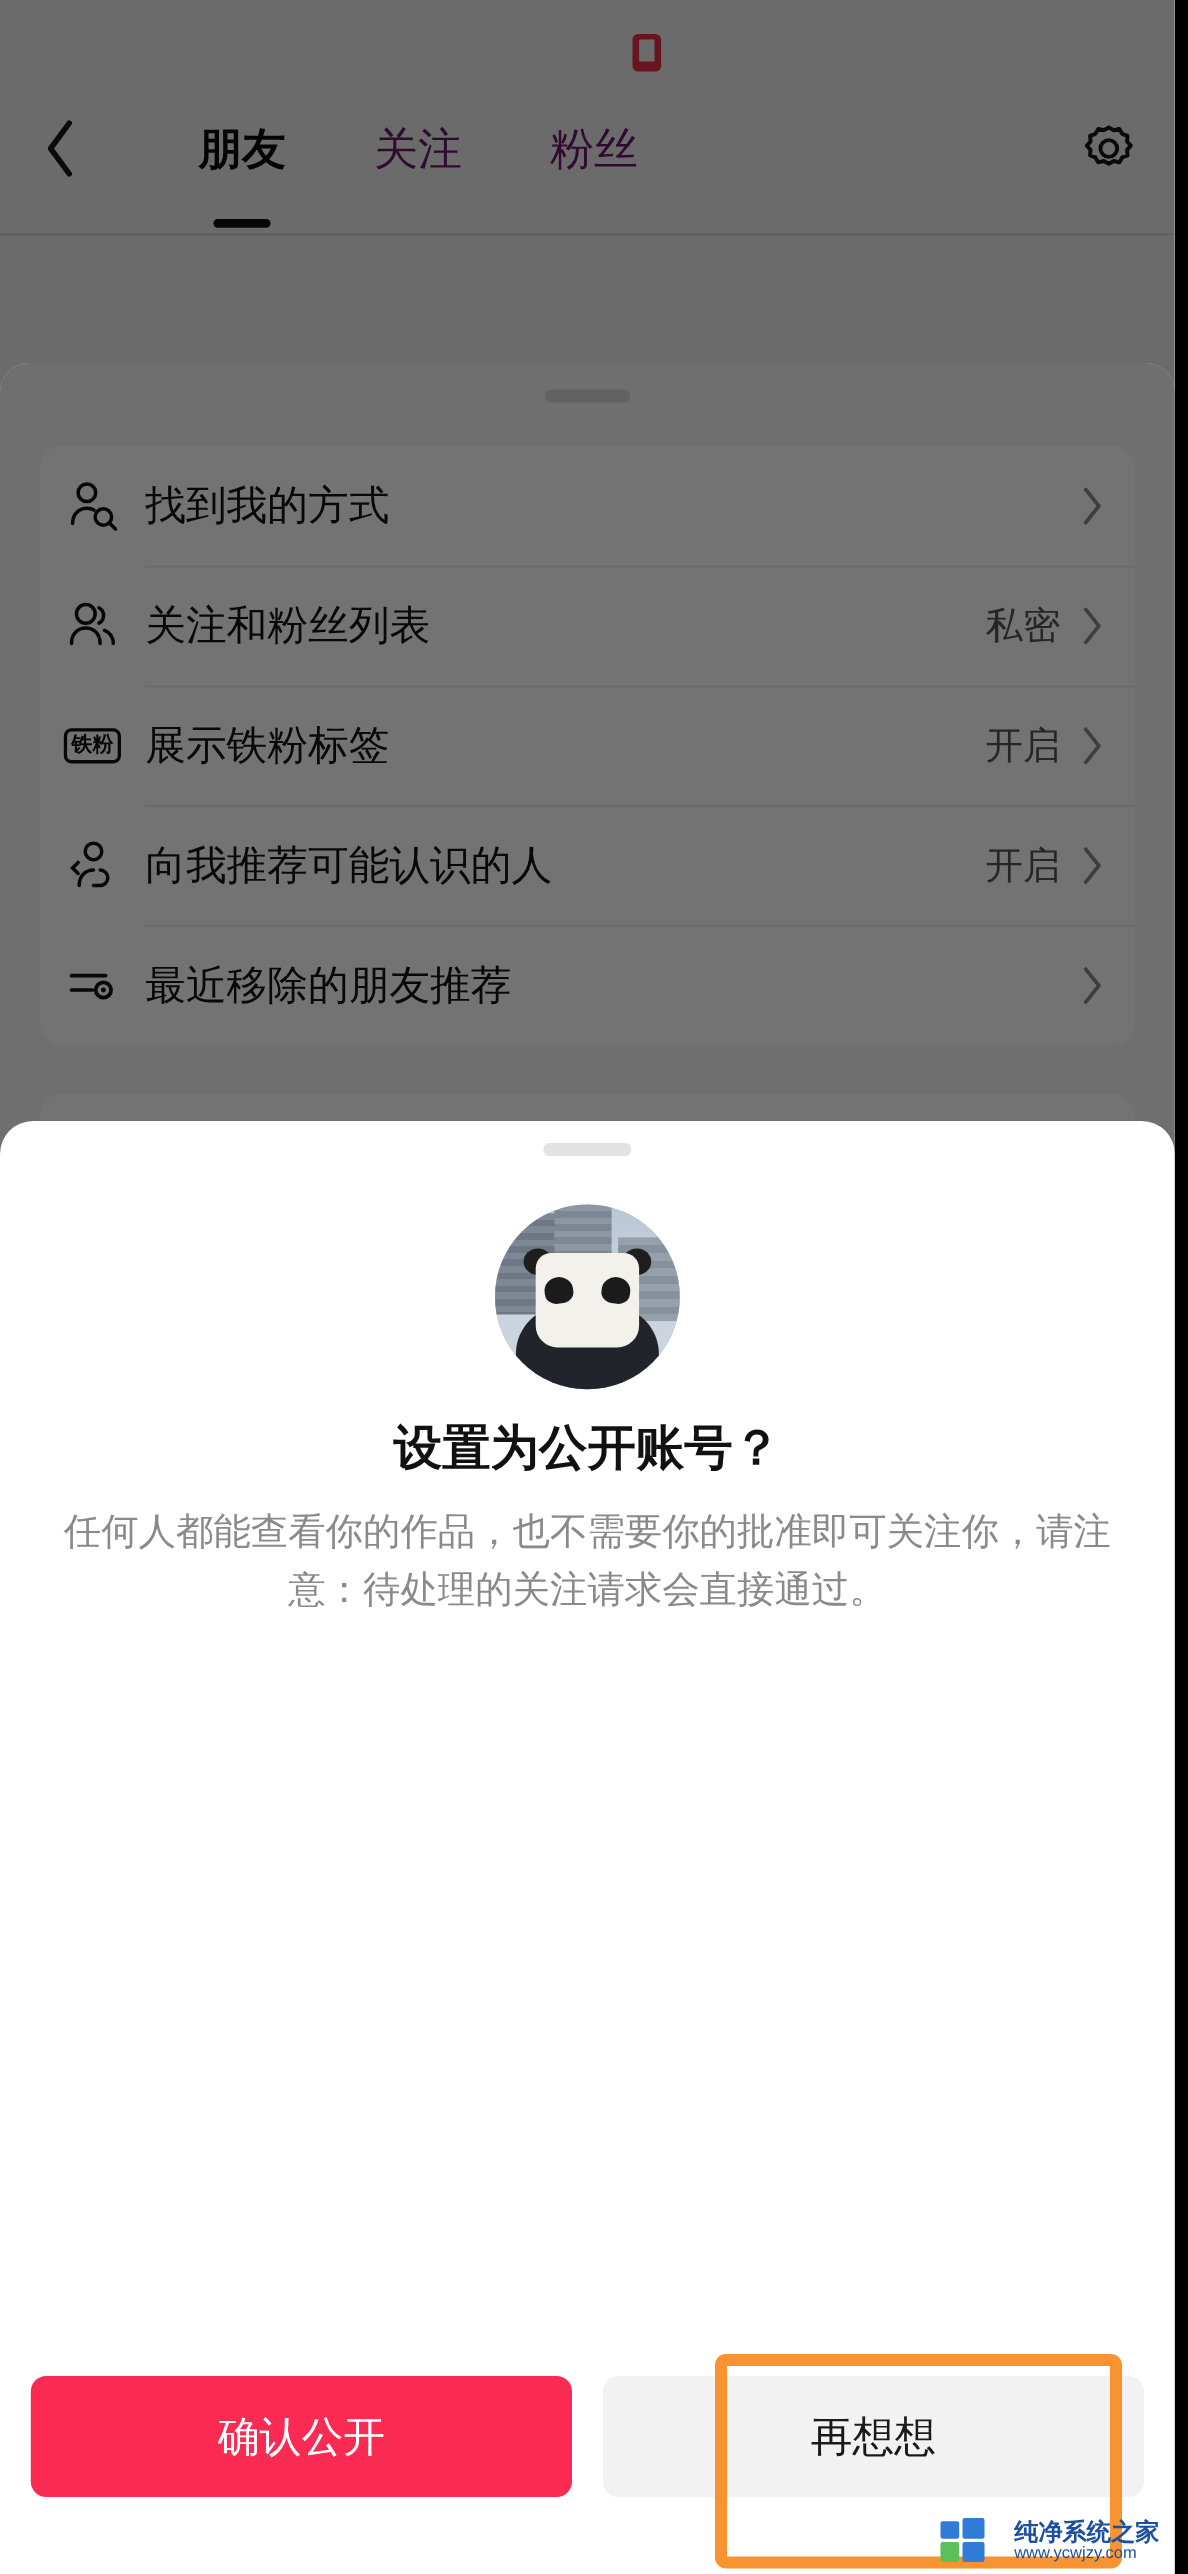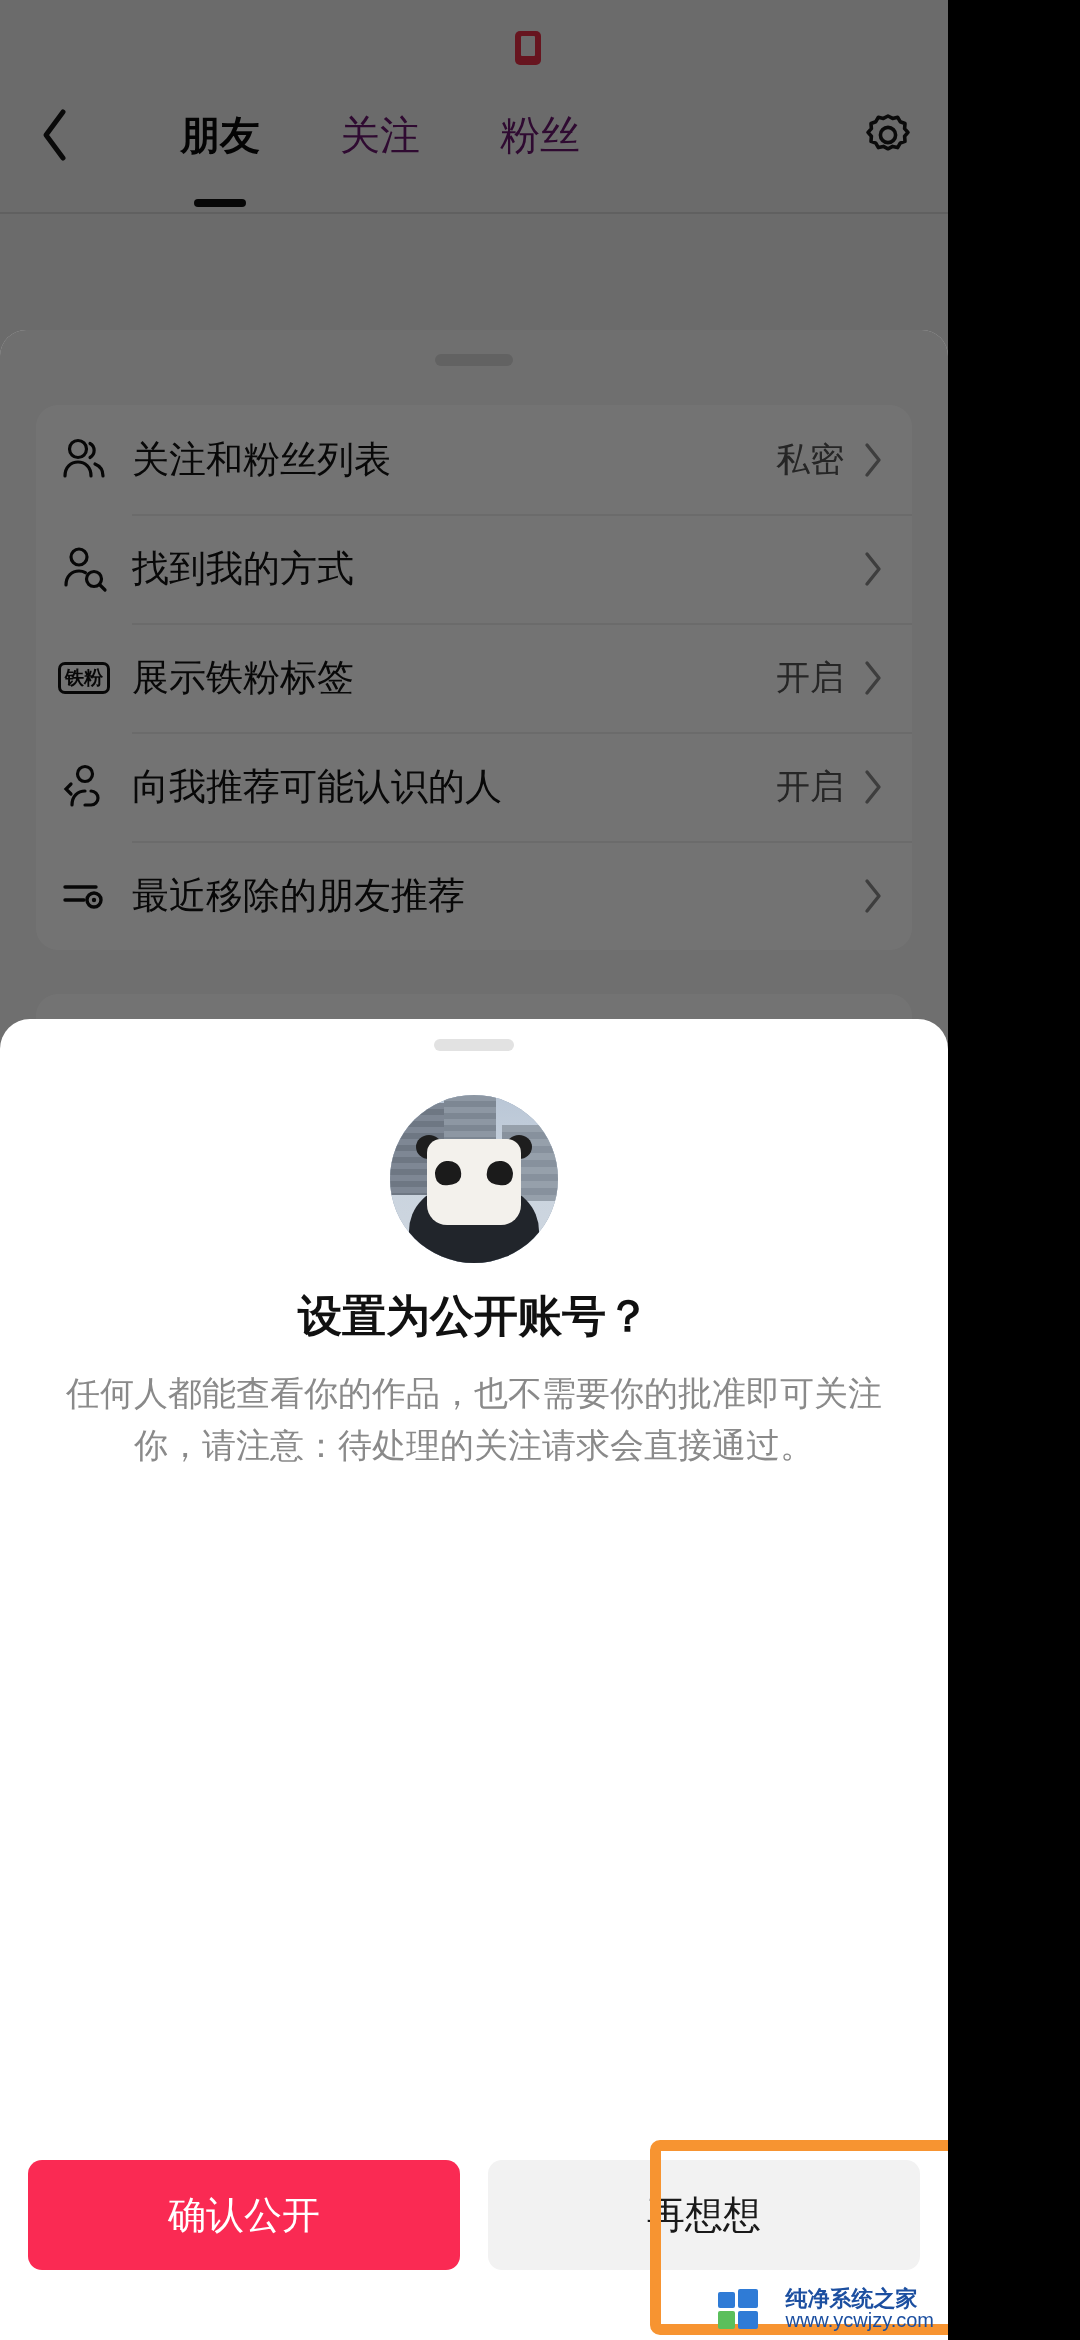--- a/index.html
+++ b/index.html
@@ -4,21 +4,21 @@
 <style>
   html, body {
     margin: 0;
     padding: 0;
     background: #000;
   }
   * { box-sizing: border-box; }
 
   .screen {
     position: relative;
-    width: 948px;
+    width: 1068px;
     height: 2340px;
     overflow: hidden;
     background: #ffffff;
     font-family: "Liberation Sans", "DejaVu Sans", sans-serif;
     -webkit-font-smoothing: antialiased;
   }
 
   
   .page-under {
     position: absolute;
@@ -452,21 +452,21 @@
     display: flex;
     flex-direction: column;
     line-height: 1.05;
   }
   .wm-title {
     font-size: 22px;
     font-weight: 700;
     color: #1c4fa0;
   }
   .wm-url {
-    font-size: 20px;
+    font-size: 15px;
     color: #1c4fa0;
   }
 </style>
 </head>
 <body>
 
 <div class="screen">
 
   <div class="page-under">
 
@@ -564,49 +564,49 @@
 
   <div class="sheet">
     <div class="sheet-handle"></div>
 
     <div class="sheet-card">
 
       <div class="srow">
         <span class="srow-icon">
           <svg width="52" height="52" viewBox="0 0 52 52">
             <g fill="none" stroke="#111" stroke-width="3.2" stroke-linecap="round">
+              <circle cx="21" cy="14" r="8"></circle>
+              <path d="M8 42 c0-9 6-14 13-14 2.4 0 4.6 0.6 6.4 1.7"></path>
+              <circle cx="36" cy="36" r="7.5"></circle>
+              <path d="M41.5 41.5 L47 47"></path>
+            </g>
+          </svg>
+        </span>
+        <span class="srow-label">找到我的方式</span>
+        <span class="srow-value"></span>
+        <span class="srow-chev">
+          <svg width="22" height="38" viewBox="0 0 22 38">
+            <path d="M5 4 L17 19 L5 34" fill="none" stroke="#8a8a8a" stroke-width="3.4" stroke-linecap="round" stroke-linejoin="round"></path>
+          </svg>
+        </span>
+      </div>
+
+      <div class="srow">
+        <span class="srow-icon">
+          <svg width="52" height="52" viewBox="0 0 52 52">
+            <g fill="none" stroke="#111" stroke-width="3.2" stroke-linecap="round">
               <circle cx="20" cy="15" r="8.5"></circle>
               <path d="M7 42 c0-9 6-14 13-14 s13 5 13 14"></path>
               <path d="M32 9.5 a8 8 0 0 1 0 14"></path>
               <path d="M37 30 c5 2 8 6.4 8 12"></path>
             </g>
           </svg>
         </span>
         <span class="srow-label">关注和粉丝列表</span>
         <span class="srow-value">私密</span>
-        <span class="srow-chev">
-          <svg width="22" height="38" viewBox="0 0 22 38">
-            <path d="M5 4 L17 19 L5 34" fill="none" stroke="#8a8a8a" stroke-width="3.4" stroke-linecap="round" stroke-linejoin="round"></path>
-          </svg>
-        </span>
-      </div>
-
-      <div class="srow">
-        <span class="srow-icon">
-          <svg width="52" height="52" viewBox="0 0 52 52">
-            <g fill="none" stroke="#111" stroke-width="3.2" stroke-linecap="round">
-              <circle cx="21" cy="14" r="8"></circle>
-              <path d="M8 42 c0-9 6-14 13-14 2.4 0 4.6 0.6 6.4 1.7"></path>
-              <circle cx="36" cy="36" r="7.5"></circle>
-              <path d="M41.5 41.5 L47 47"></path>
-            </g>
-          </svg>
-        </span>
-        <span class="srow-label">找到我的方式</span>
-        <span class="srow-value"></span>
         <span class="srow-chev">
           <svg width="22" height="38" viewBox="0 0 22 38">
             <path d="M5 4 L17 19 L5 34" fill="none" stroke="#8a8a8a" stroke-width="3.4" stroke-linecap="round" stroke-linejoin="round"></path>
           </svg>
         </span>
       </div>
 
       <div class="srow">
         <span class="srow-icon">
           <span class="badge-tiefen">铁粉</span>

